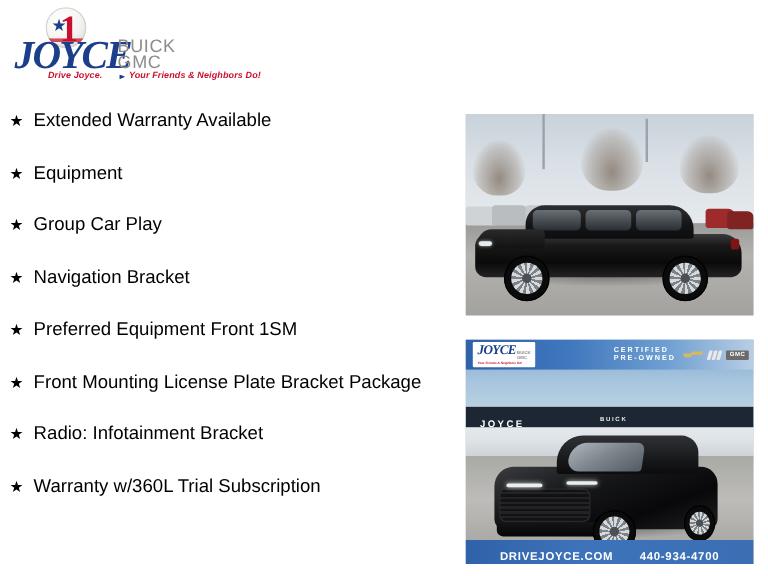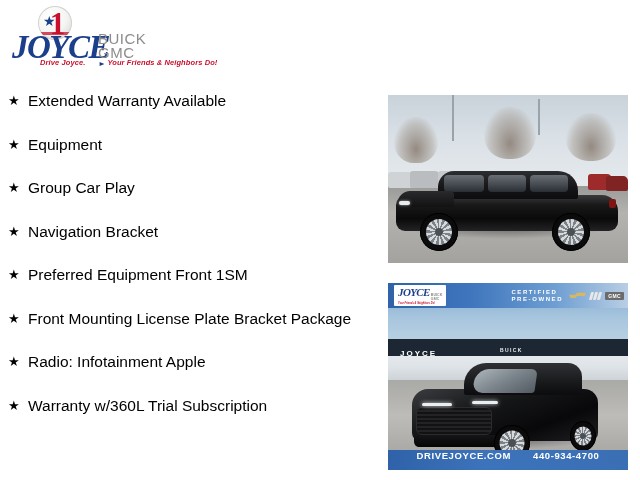--- a/index.html
+++ b/index.html
@@ -451,21 +451,21 @@
     font-weight: bold;
     letter-spacing: .4px;
     padding: 1px 3px;
     border-radius: 1px;
   }
   #contact-banner {
     bottom: 0;
     height: 20px;
     background: linear-gradient(90deg, #2f62a8 0%, #3d73ba 40%, #3a6fb4 100%);
     display: flex;
-    align-items: flex-start;
+    align-items: flex-end;
     justify-content: center;
     gap: 22px;
   }
   .contact-text {
     color: #ffffff;
     font-size: 9.5px;
     font-weight: bold;
     letter-spacing: .6px;
     font-family: "Liberation Sans", sans-serif;
   }
@@ -509,21 +509,21 @@
   <li class="feature-item">
     <span class="feature-star">★</span>
     <span class="feature-label">Preferred Equipment Front 1SM</span>
   </li>
   <li class="feature-item">
     <span class="feature-star">★</span>
     <span class="feature-label">Front Mounting License Plate Bracket Package</span>
   </li>
   <li class="feature-item">
     <span class="feature-star">★</span>
-    <span class="feature-label">Radio: Infotainment Apple</span>
+    <span class="feature-label">Radio: Infotainment Bracket</span>
   </li>
   <li class="feature-item">
     <span class="feature-star">★</span>
     <span class="feature-label">Warranty w/360L Trial Subscription</span>
   </li>
 </ul>
 
 <div class="photo" id="vehicle-photo-side">
   <div class="sky" id="sidep-sky"></div>
   <div class="ground" id="sidep-ground"></div>

